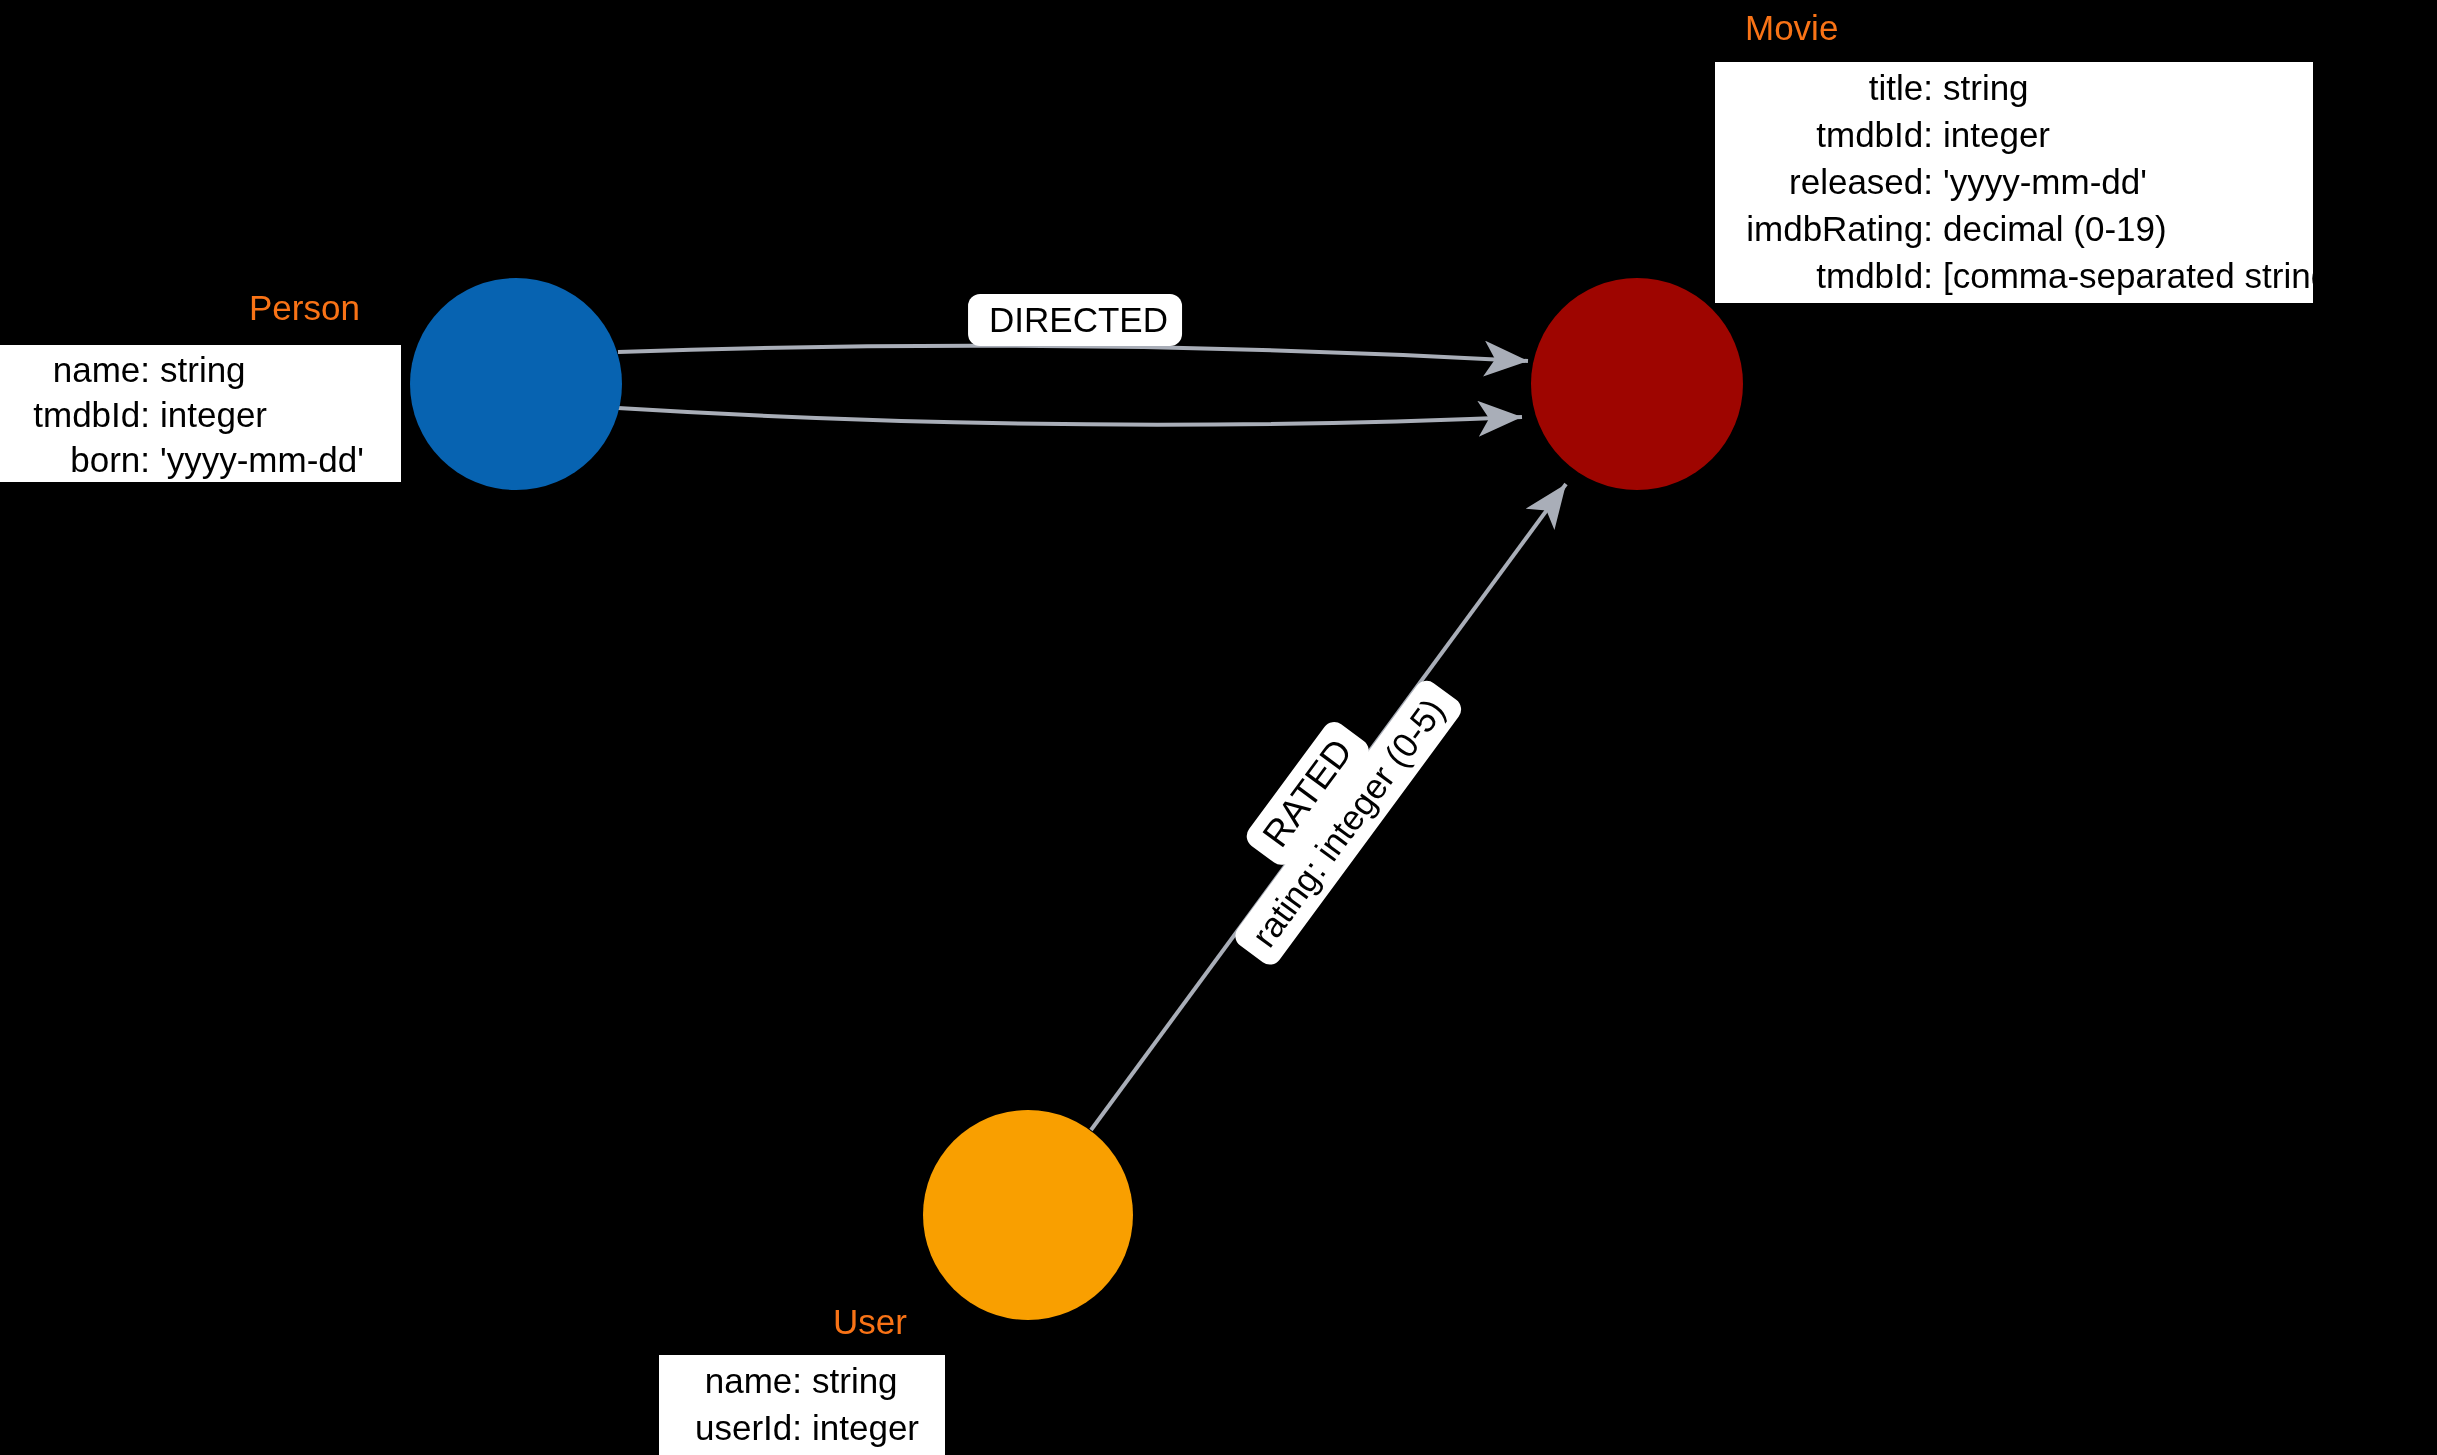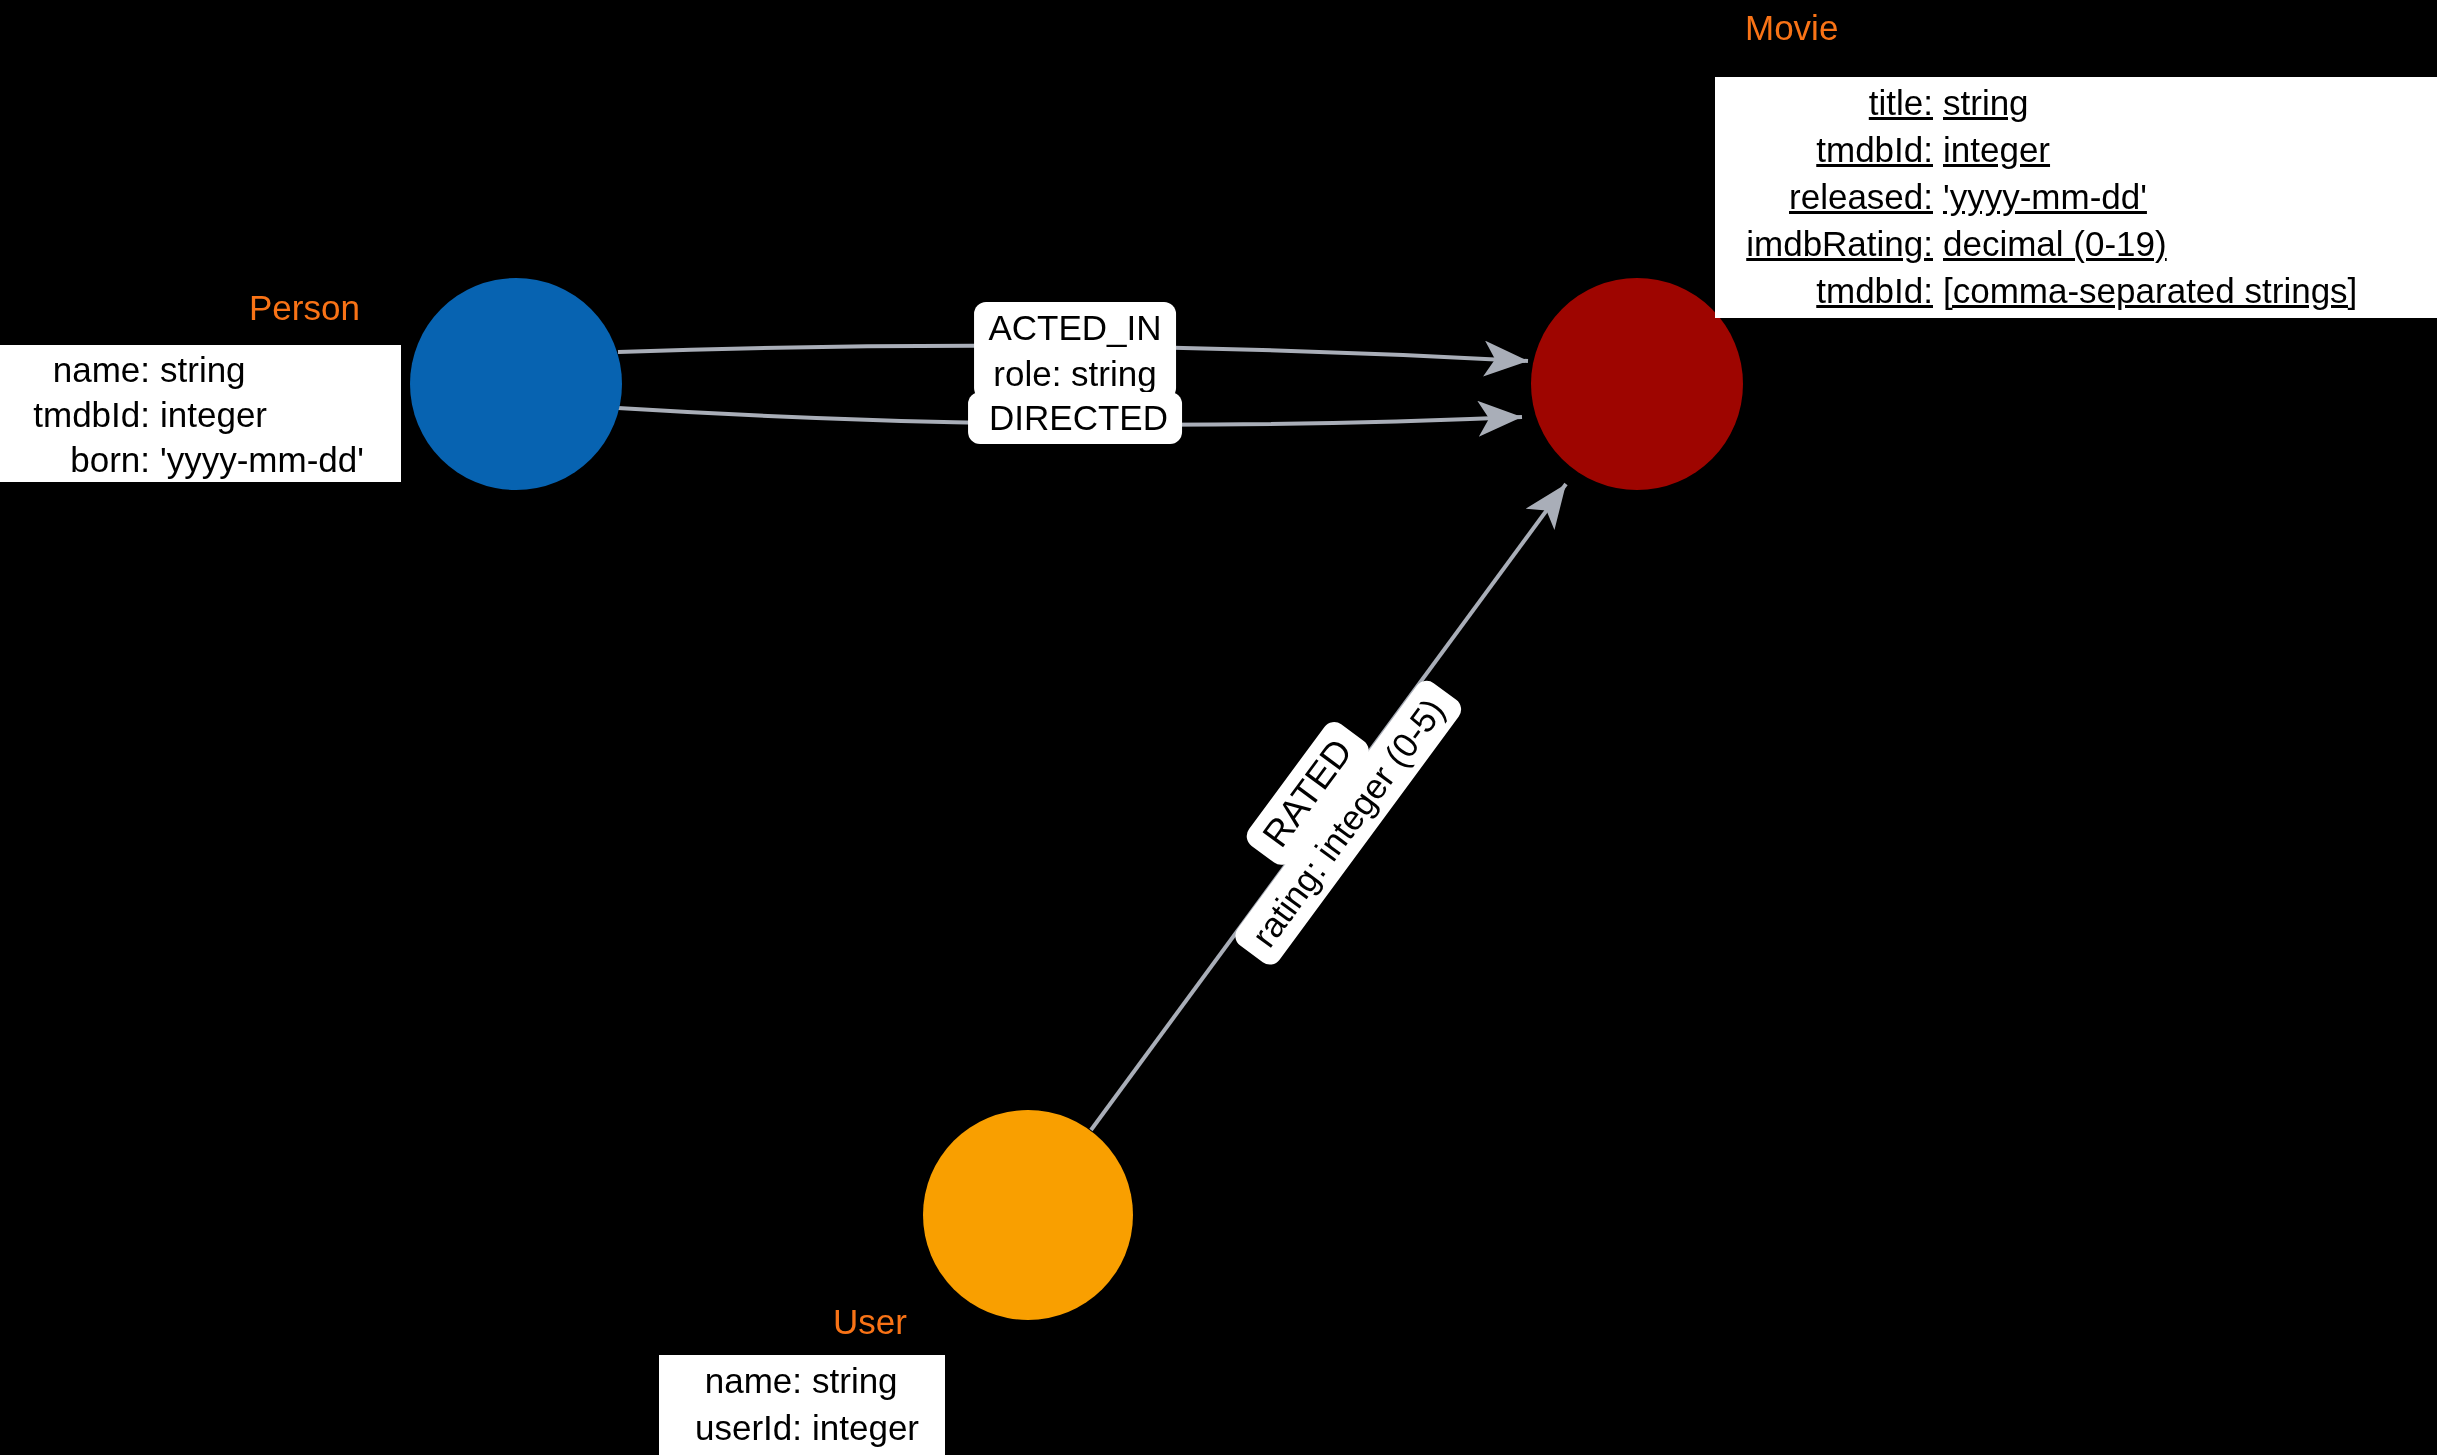--- a/index.html
+++ b/index.html
@@ -70,21 +70,21 @@
     <div class="prow">
       <span class="k">tmdbId:</span>
       <span class="v">integer</span>
     </div>
     <div class="prow">
       <span class="k">born:</span>
       <span class="v">'yyyy-mm-dd'</span>
     </div>
   </div>
 
-  <div class="props" style="left:1715px; top:77px; width:722px; height:241px;text-decoration:underline; --key:218px; --lh:47px;">
+  <div class="props" style="left:1715px; top:62px; width:598px; height:241px; --key:218px; --lh:47px;">
     <div class="prow">
       <span class="k">title:</span>
       <span class="v">string</span>
     </div>
     <div class="prow">
       <span class="k">tmdbId:</span>
       <span class="v">integer</span>
     </div>
     <div class="prow">
       <span class="k">released:</span>
@@ -105,24 +105,20 @@
       <span class="k">name:</span>
       <span class="v">string</span>
     </div>
     <div class="prow">
       <span class="k">userId:</span>
       <span class="v">integer</span>
     </div>
   </div>
 
   <div class="elabel-stack" style="left:1075px; top:302px;">
-    <div class="ebox">
-      <div>ACTED_IN</div>
-      <div>role: string</div>
-    </div>
     <div class="ebox" style="margin-top:-8px;padding-left:21px;">
       <div>DIRECTED</div>
     </div>
   </div>
 
   <div class="elabel-rated" style="left:1328px; top:808px;">
     <div class="ebox type">RATED</div>
     <div class="ebox" style="margin-top:-2px;">rating: integer (0-5)</div>
   </div>
 

